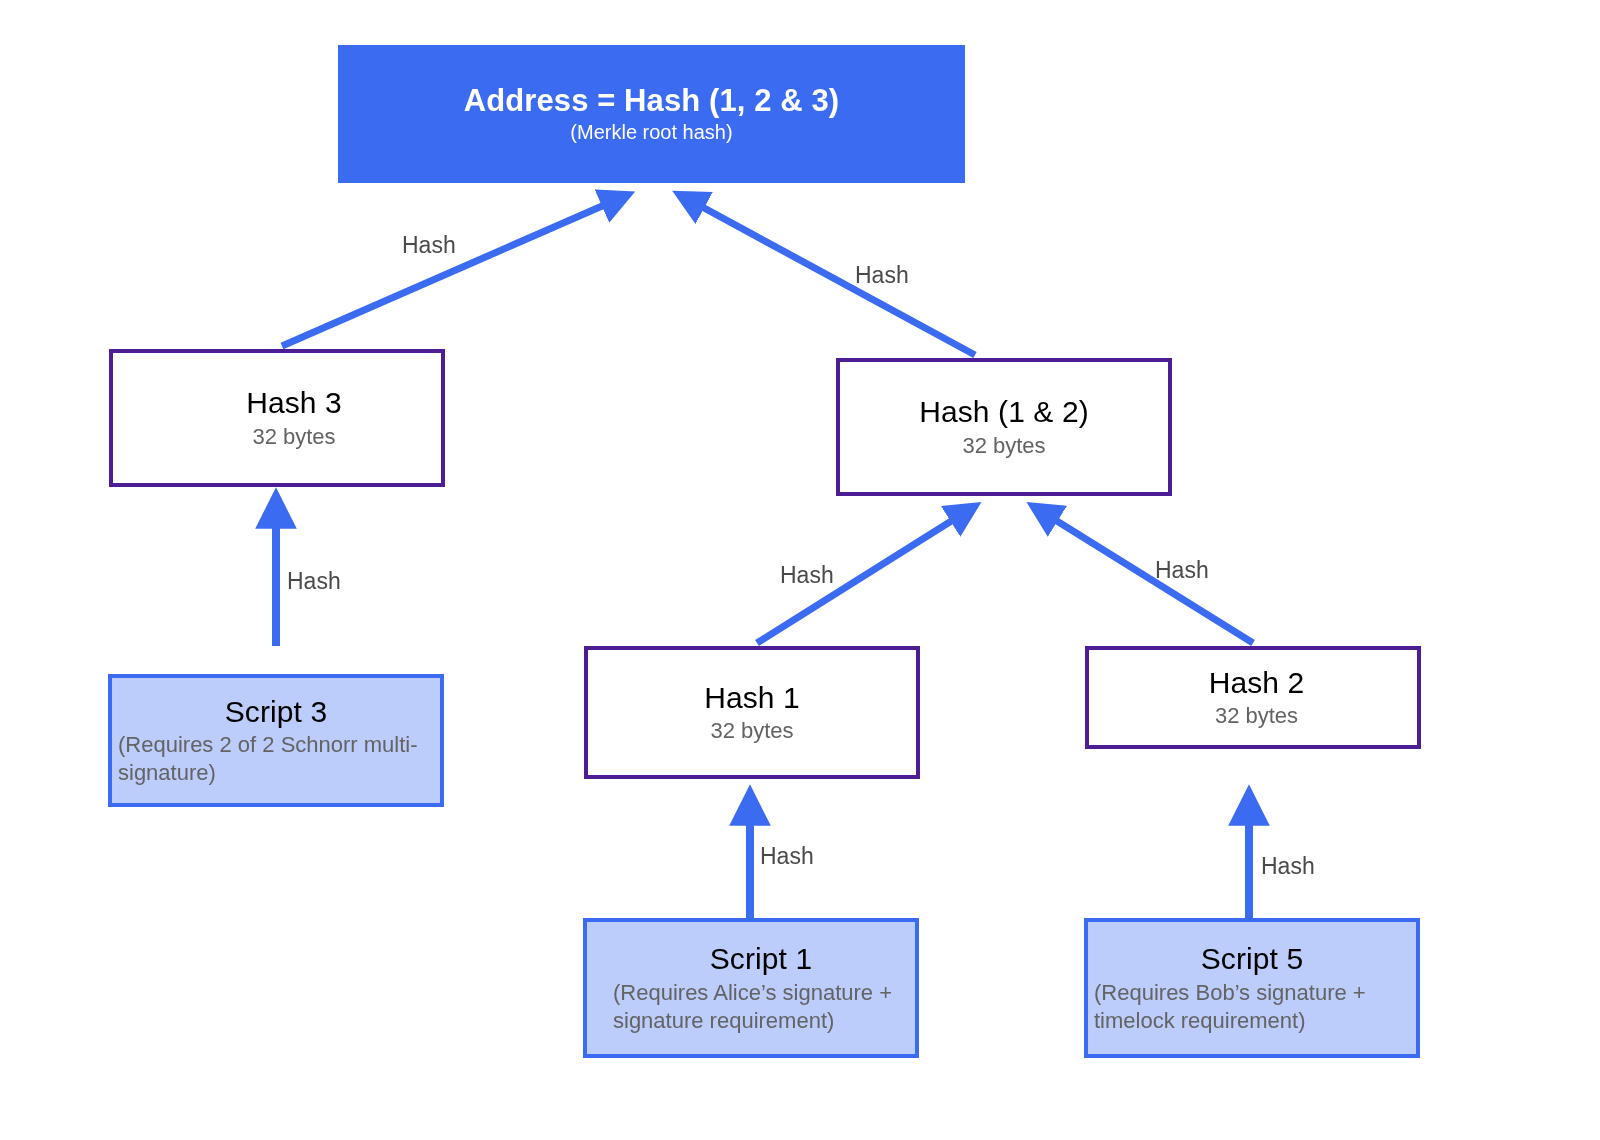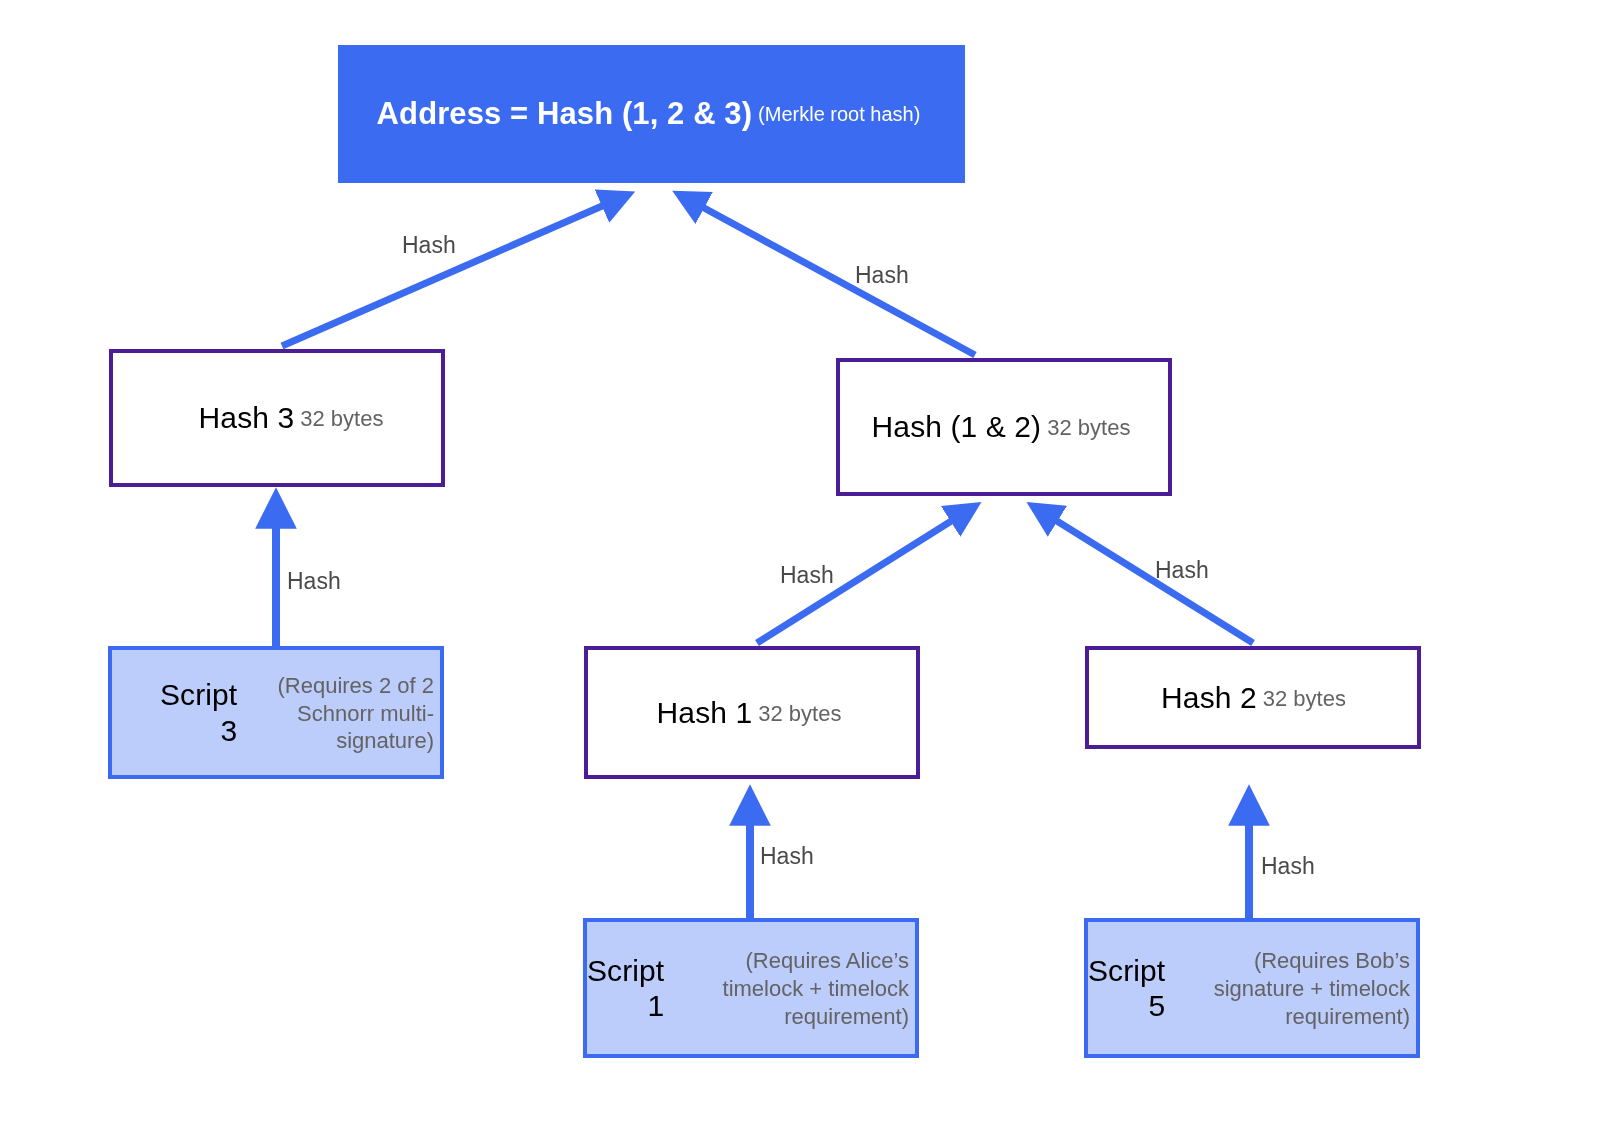--- a/index.html
+++ b/index.html
@@ -22,24 +22,24 @@
     left: 0;
     top: 0;
     width: 1600px;
     height: 1140px;
     pointer-events: none;
   }
   .node {
     position: absolute;
     box-sizing: border-box;
     display: flex;
-    flex-direction: row;
+    flex-direction: column;
     align-items: center;
     justify-content: center;
-    text-align: right;
+    text-align: left;
     border: 4px solid #4c1d95;
     background: #ffffff;
     z-index: 5;
   }
   .node.root {
     background: #3B6BF0;
     border-color: #3B6BF0;
   }
   .node.script {
     background: #BCCCFB;
@@ -125,28 +125,28 @@
   <div class="node" style="left:584px; top:646px; width:336px; height:133px;">
     <div class="title">Hash 1</div>
     <div class="sub">32 bytes</div>
   </div>
 
   <div class="node" style="left:1085px; top:646px; width:336px; height:103px;padding-left:7px;">
     <div class="title">Hash 2</div>
     <div class="sub">32 bytes</div>
   </div>
 
-  <div class="node script" style="left:108px; top:646px; width:336px; height:133px;padding-left:48px;">
+  <div class="node script" style="left:108px; top:674px; width:336px; height:133px;">
     <div class="title">Script 3</div>
     <div class="sub">(Requires 2 of 2 Schnorr multi-signature)</div>
   </div>
 
-  <div class="node script" style="left:583px; top:918px; width:336px; height:140px;">
+  <div class="node script" style="left:583px; top:918px; width:336px; height:140px;padding-left:20px;">
     <div class="title">Script 1</div>
-    <div class="sub">(Requires Alice’s timelock + timelock requirement)</div>
+    <div class="sub">(Requires Alice’s signature + signature requirement)</div>
   </div>
 
   <div class="node script" style="left:1084px; top:918px; width:336px; height:140px;">
     <div class="title">Script 5</div>
     <div class="sub">(Requires Bob’s signature + timelock requirement)</div>
   </div>
 
   <div class="edge-label" style="left:402px; top:232px;">Hash</div>
 
   <div class="edge-label" style="left:855px; top:262px;">Hash</div>

